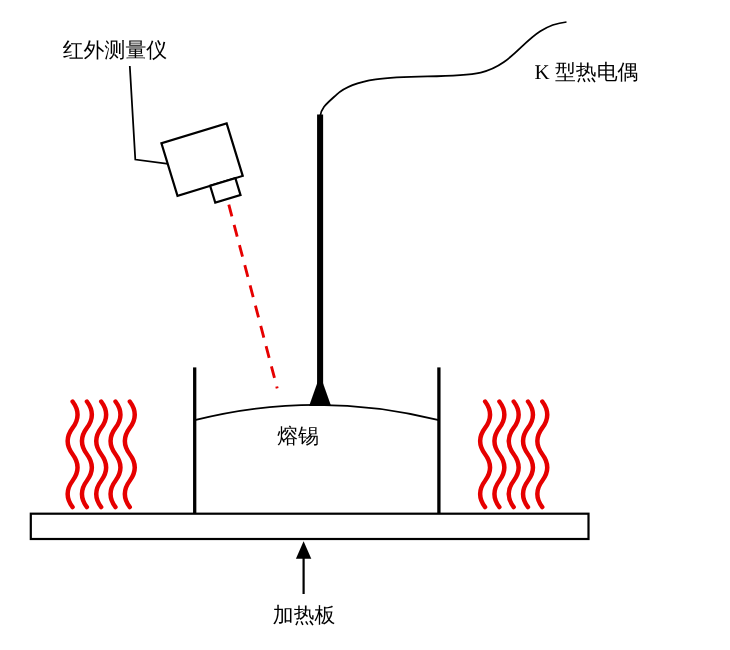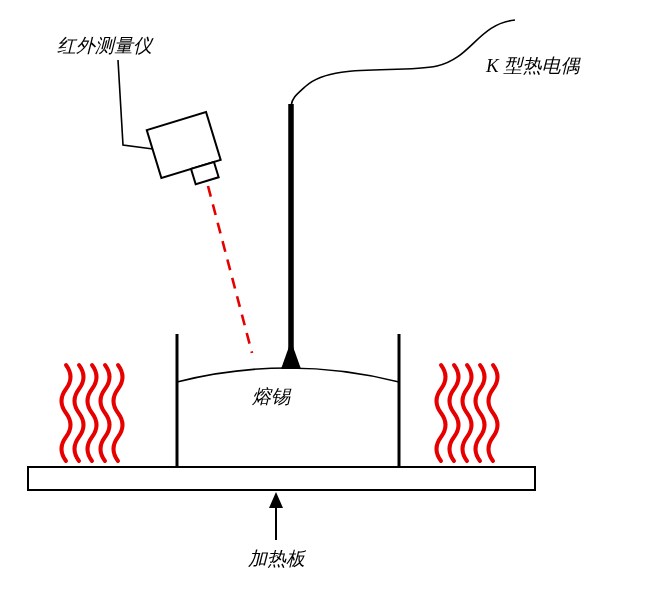--- a/index.html
+++ b/index.html
@@ -6,21 +6,20 @@
     margin: 0;
     padding: 0;
     background: #ffffff;
   }
   .stage {
     position: relative;
     width: 664px;
     height: 591px;
     background: #ffffff;
     overflow: hidden;
-    font-style: italic;
   }
   :root {
     --red: #e60000;
     --ink: #000000;
   }
   svg { display: block; }
   text {
     font-family: "Liberation Serif", "DejaVu Serif", serif;
     font-size: 19px;
     fill: var(--ink);

